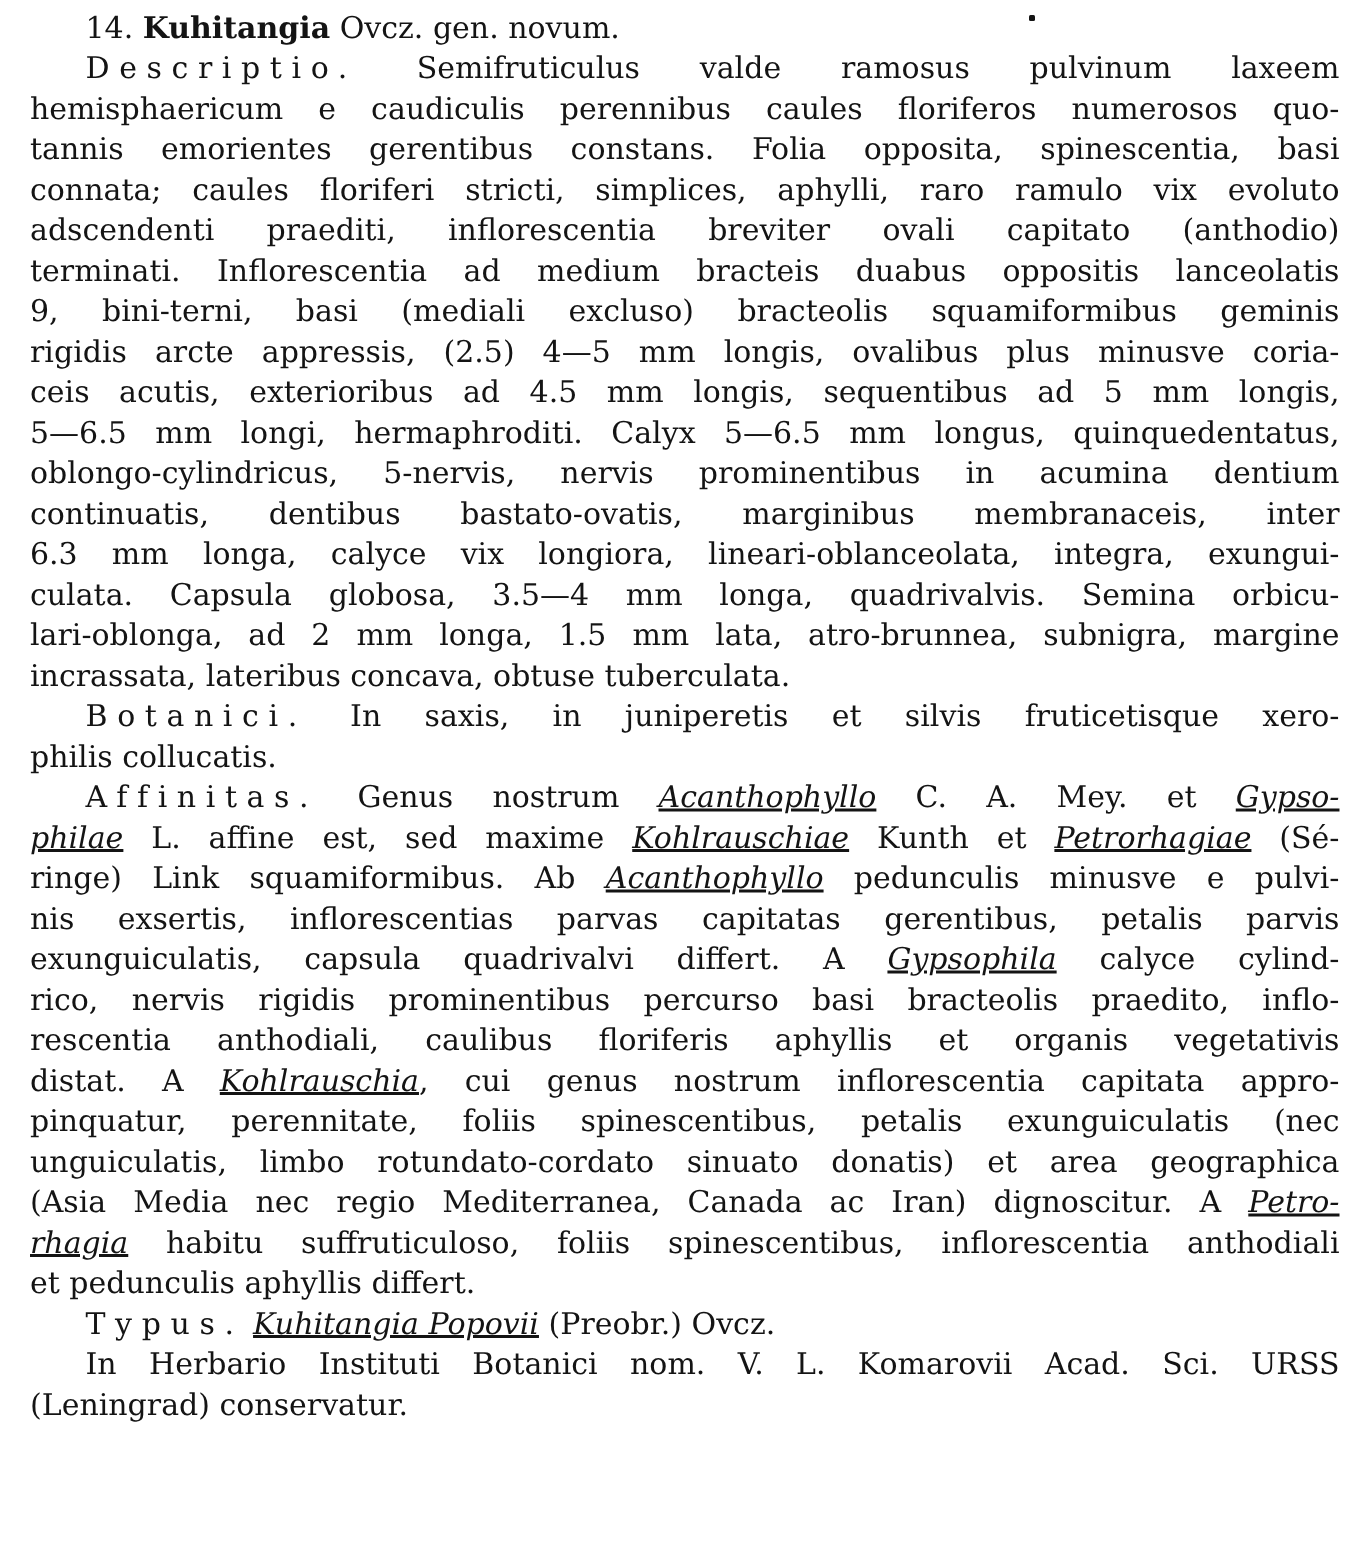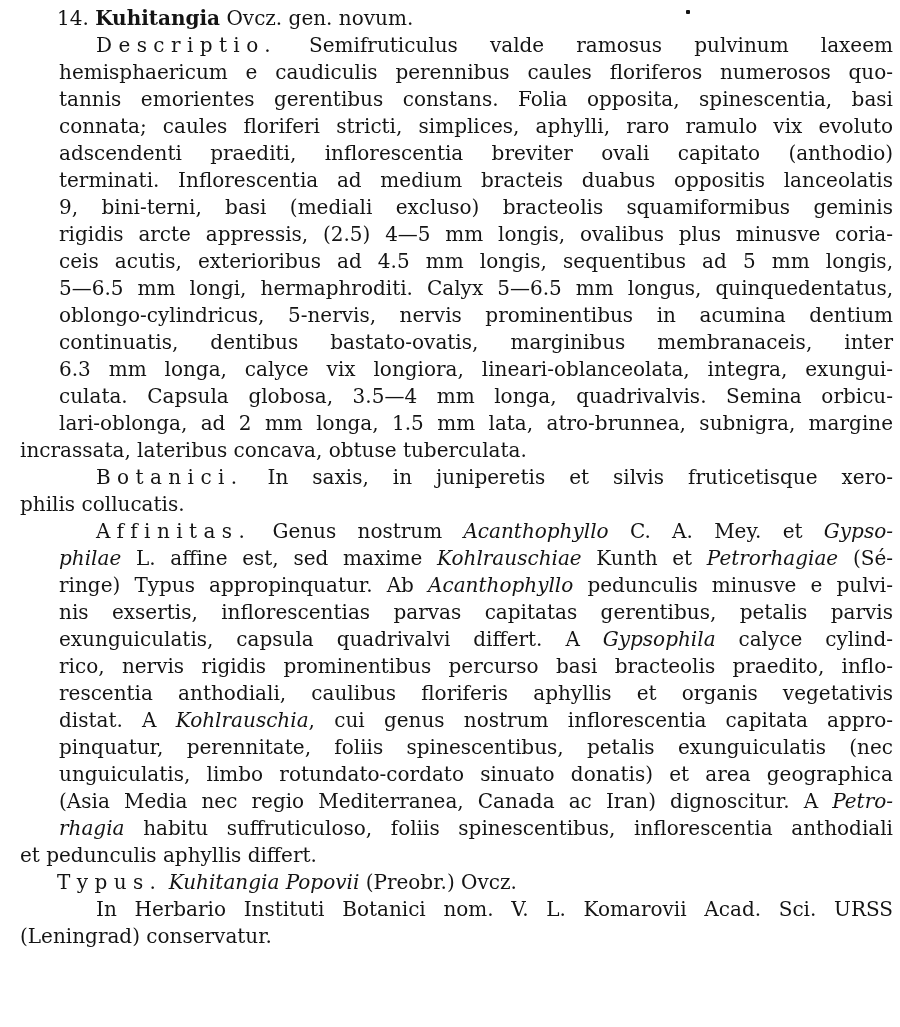--- a/index.html
+++ b/index.html
@@ -22,27 +22,26 @@
     -webkit-font-smoothing: antialiased;
   }
   .para { margin: 0; }
   .line {
     white-space: normal;
     text-align: left;
   }
   .line.just {
     text-align: justify;
     text-align-last: justify;
-    margin-left: 39px;
   }
   .line.indent {
     padding-left: 37px;
   }
   .b  { font-weight: bold; }
-  .i  { font-style: italic; }
+  .i  { font-style: italic; text-decoration: underline; }
   .sp { letter-spacing: 0.32em; }
   .ink-speck {
     position: absolute;
     left: 686px;
     top: 10px;
     width: 4px;
     height: 4px;
     background: #141414;
     border-radius: 1px;
   }
@@ -74,21 +73,21 @@
         <div class="line just"><span>lari-oblonga, ad 2 mm longa, 1.5 mm lata, atro-brunnea, subnigra, margine</span></div>
         <div class="line"><span>incrassata, lateribus concava, obtuse tuberculata.</span></div>
       </div>
       <div class="para">
         <div class="line indent just"><span class="sp">Botanici.</span><span> In saxis, in juniperetis et silvis fruticetisque xero-</span></div>
         <div class="line"><span>philis collucatis.</span></div>
       </div>
       <div class="para">
         <div class="line indent just"><span class="sp">Affinitas.</span><span> Genus nostrum </span><span class="i">Acanthophyllo</span><span> C. A. Mey. et </span><span class="i">Gypso-</span></div>
         <div class="line just"><span class="i">philae</span><span> L. affine est, sed maxime </span><span class="i">Kohlrauschiae</span><span> Kunth et </span><span class="i">Petrorhagiae</span><span> (Sé-</span></div>
-        <div class="line just"><span>ringe) Typus appropinquatur. Ab </span><span class="i">Acanthophyllo</span><span> pedunculis minusve e pulvi-</span></div>
+        <div class="line just"><span>ringe) Link squamiformibus. Ab </span><span class="i">Acanthophyllo</span><span> pedunculis minusve e pulvi-</span></div>
         <div class="line just"><span>nis exsertis, inflorescentias parvas capitatas gerentibus, petalis parvis</span></div>
         <div class="line just"><span>exunguiculatis, capsula quadrivalvi differt. A </span><span class="i">Gypsophila</span><span> calyce cylind-</span></div>
         <div class="line just"><span>rico, nervis rigidis prominentibus percurso basi bracteolis praedito, inflo-</span></div>
         <div class="line just"><span>rescentia anthodiali, caulibus floriferis aphyllis et organis vegetativis</span></div>
         <div class="line just"><span>distat. A </span><span class="i">Kohlrauschia</span><span>, cui genus nostrum inflorescentia capitata appro-</span></div>
         <div class="line just"><span>pinquatur, perennitate, foliis spinescentibus, petalis exunguiculatis (nec</span></div>
         <div class="line just"><span>unguiculatis, limbo rotundato-cordato sinuato donatis) et area geographica</span></div>
         <div class="line just"><span>(Asia Media nec regio Mediterranea, Canada ac Iran) dignoscitur. A </span><span class="i">Petro-</span></div>
         <div class="line just"><span class="i">rhagia</span><span> habitu suffruticuloso, foliis spinescentibus, inflorescentia anthodiali</span></div>
         <div class="line"><span>et pedunculis aphyllis differt.</span></div>

